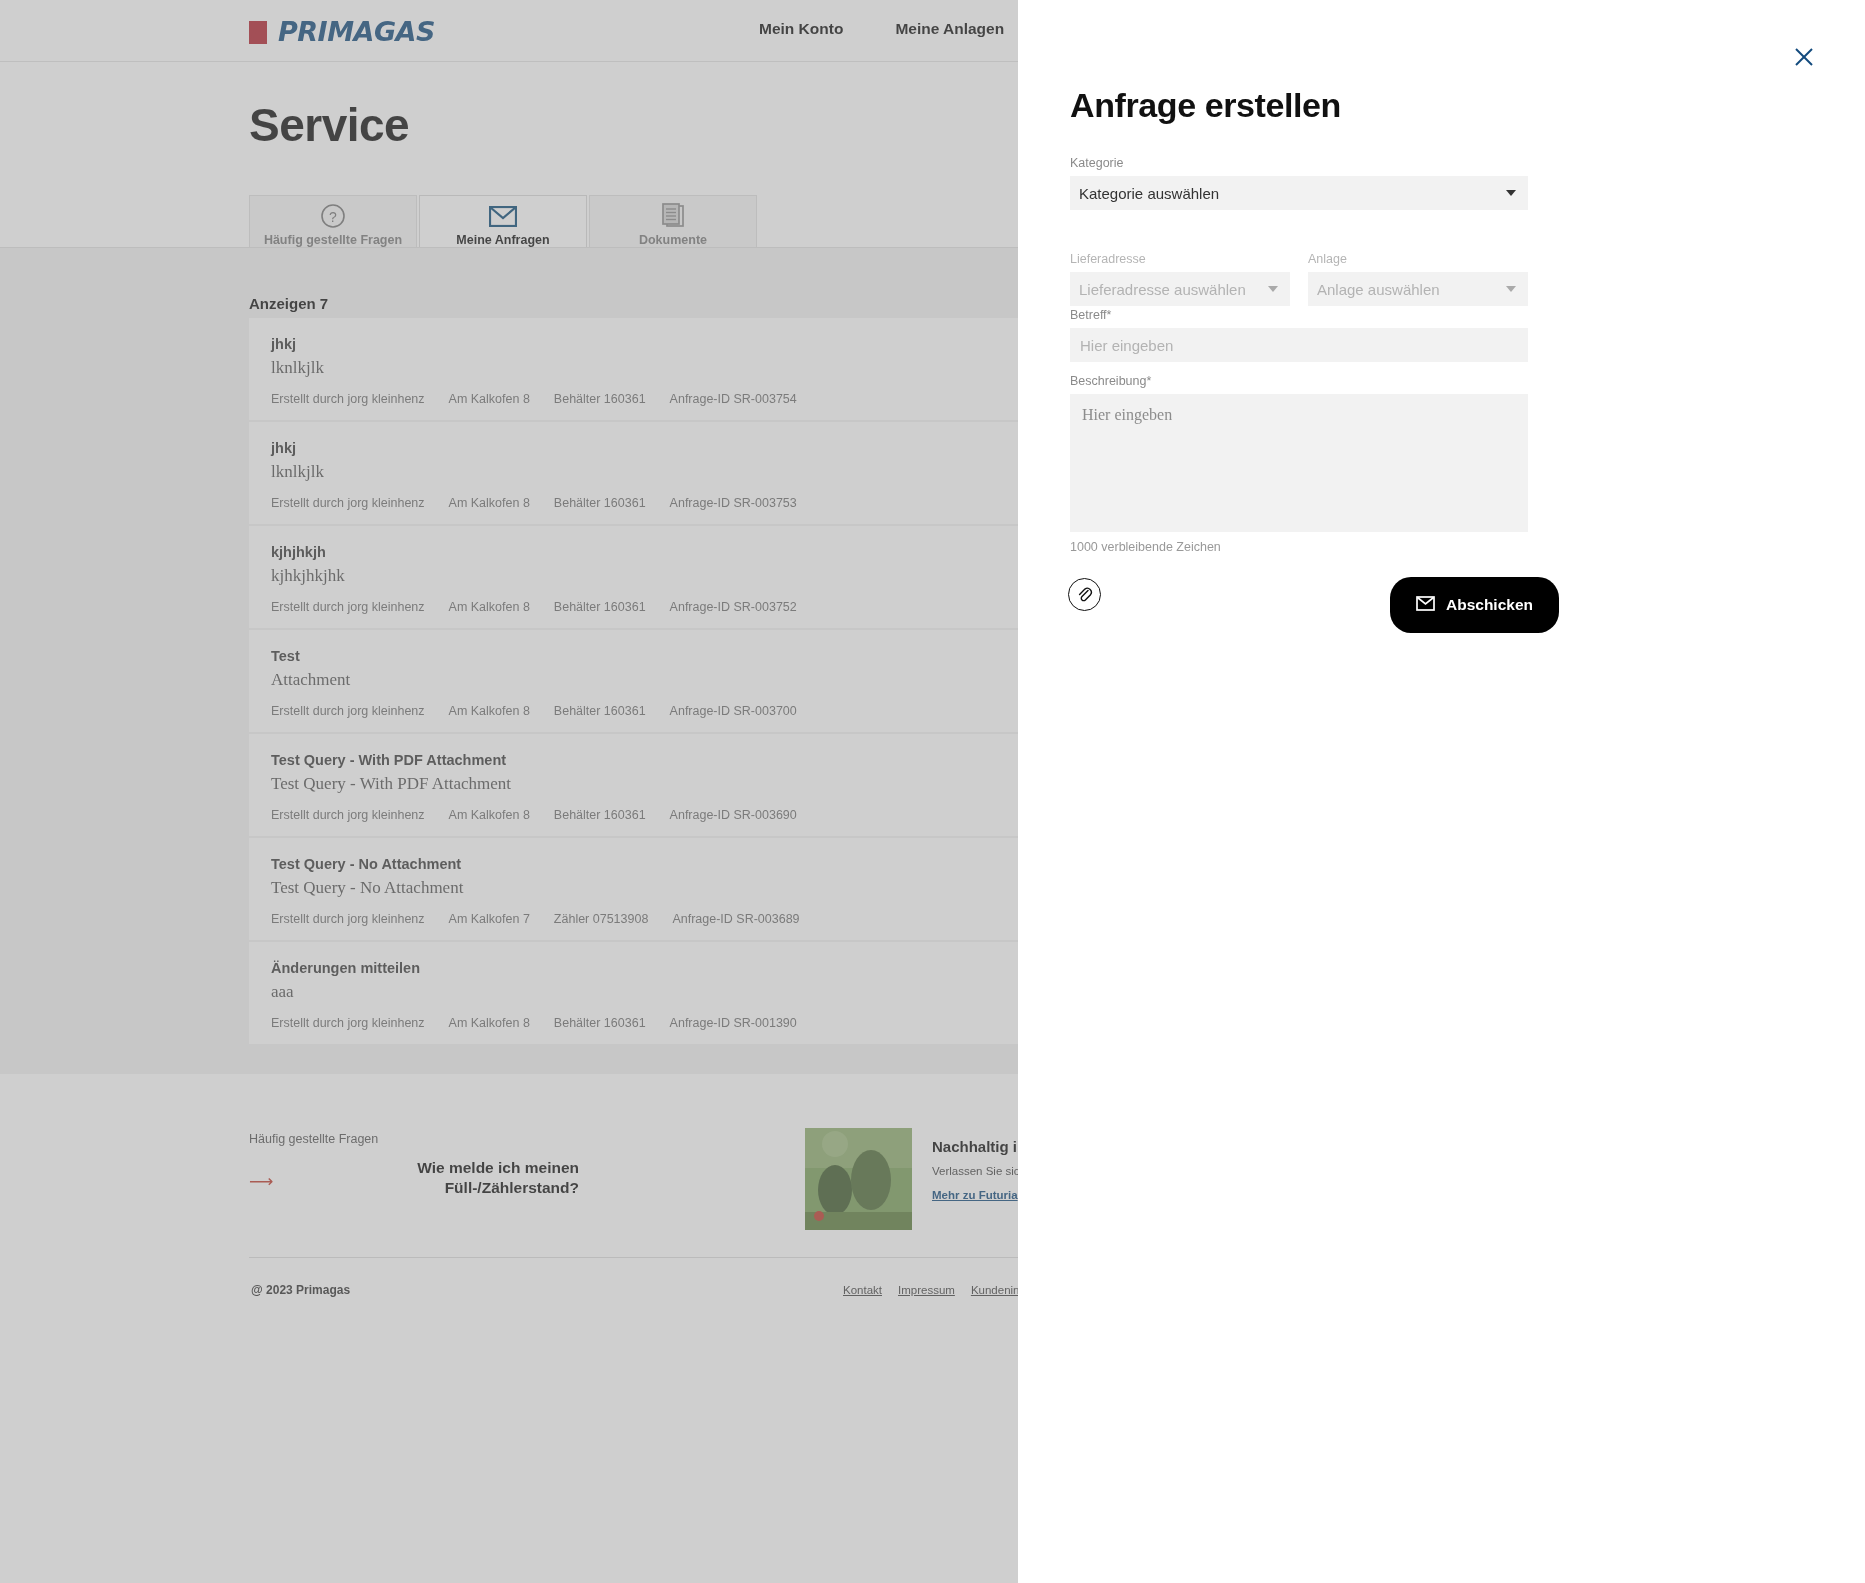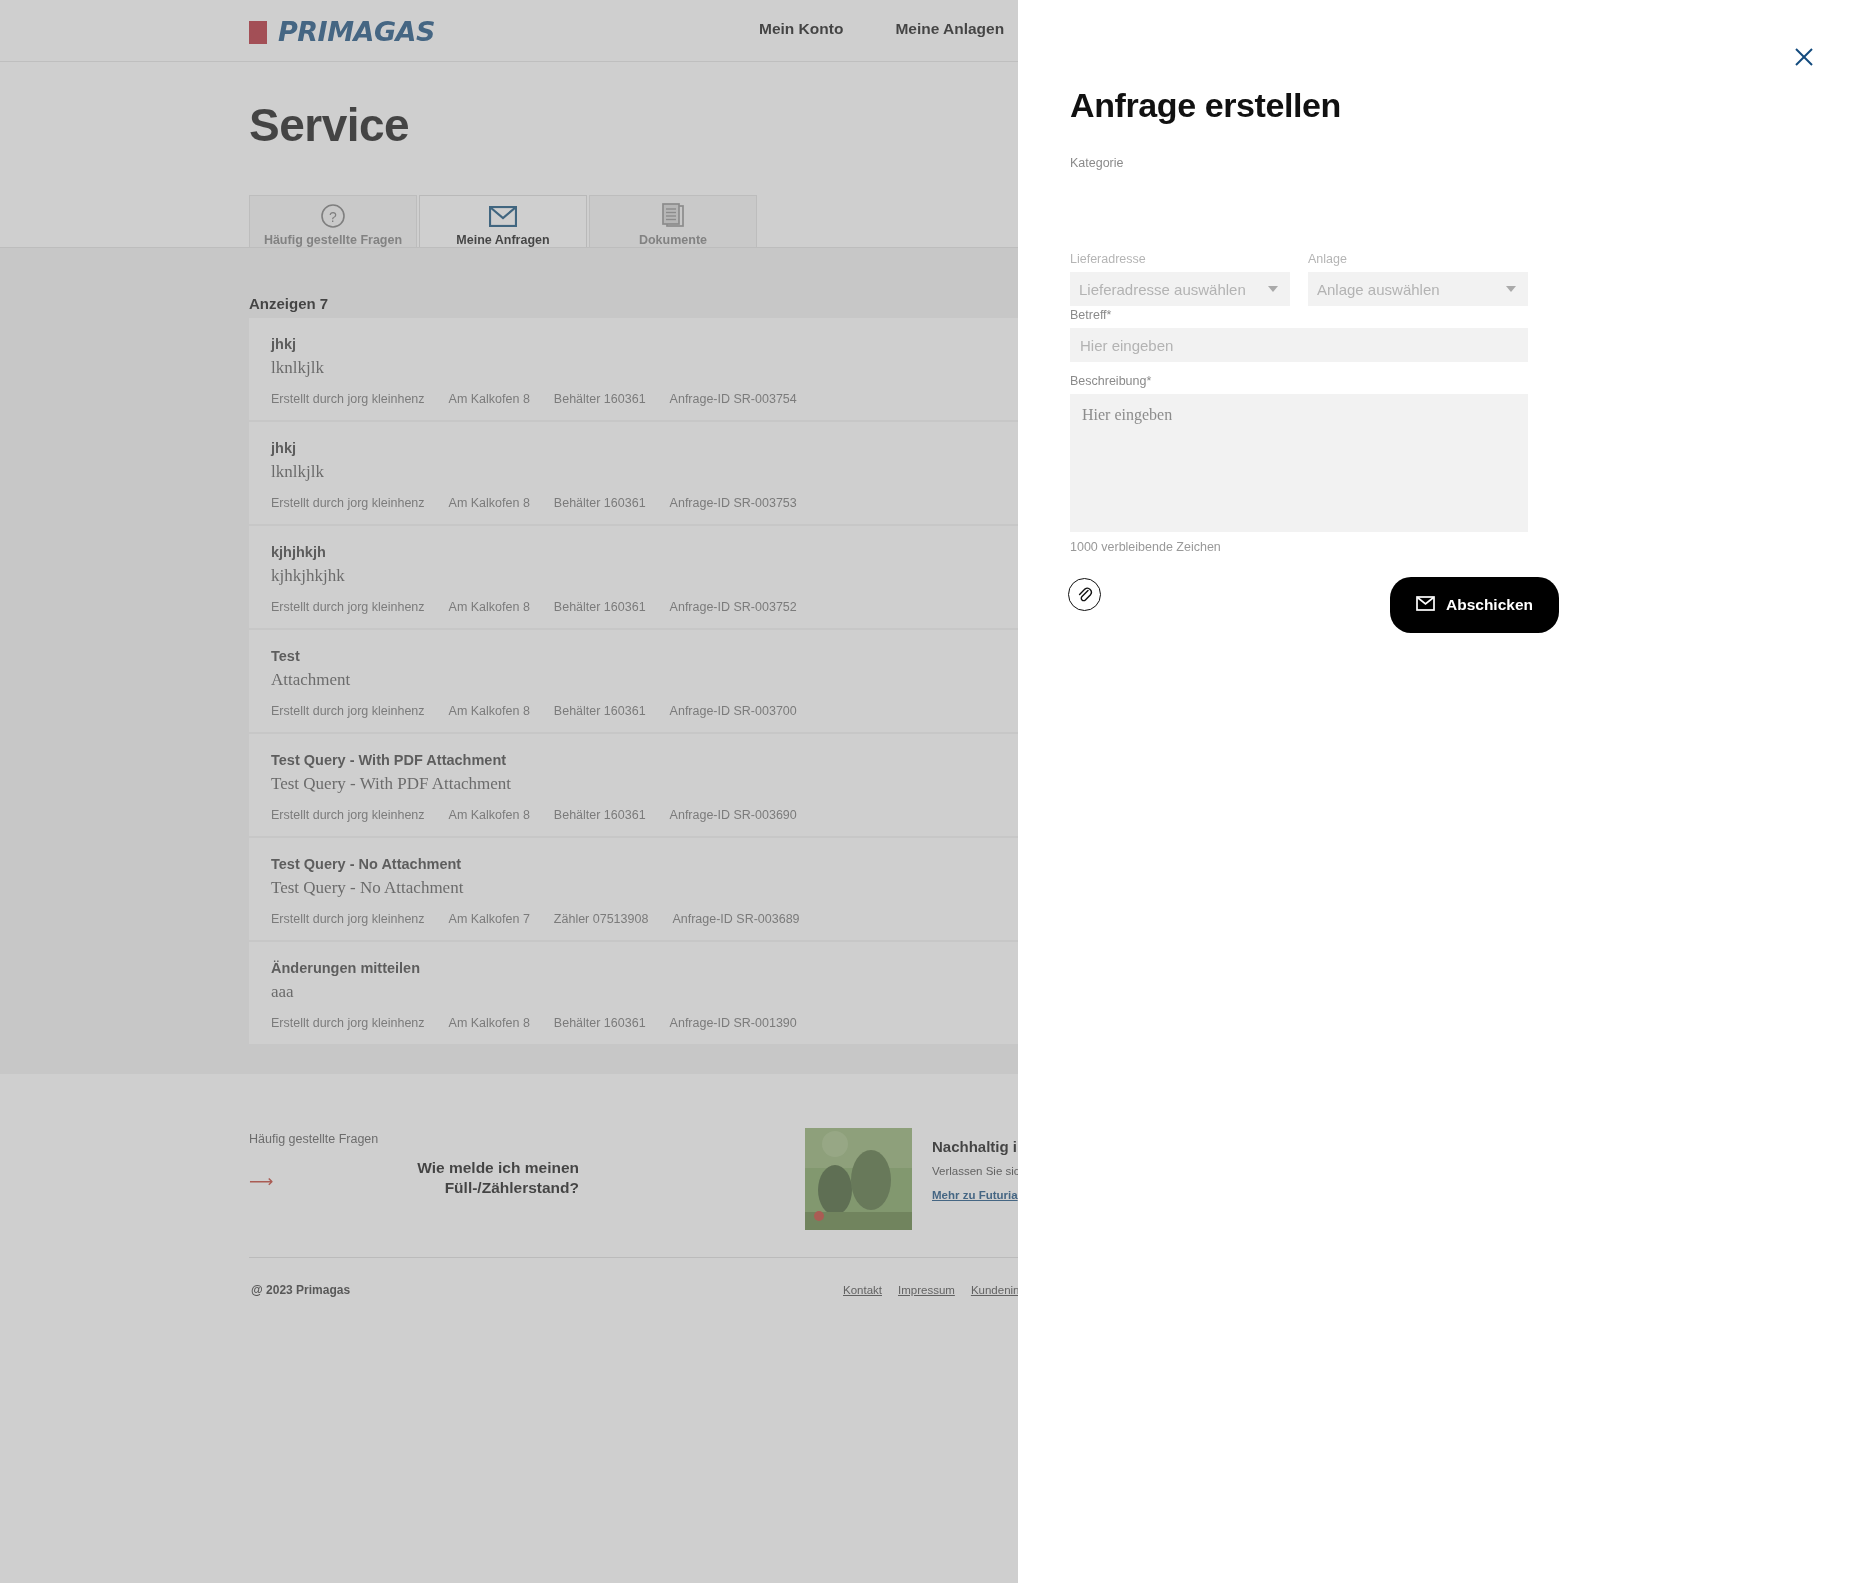--- a/index.html
+++ b/index.html
@@ -323,20 +323,24 @@
     <div class="modal-close">
       <svg width="22" height="22" viewBox="0 0 22 22">
         <line x1="3" y1="3" x2="19" y2="19" stroke="#124A7D" stroke-width="2"></line>
         <line x1="19" y1="3" x2="3" y2="19" stroke="#124A7D" stroke-width="2"></line>
       </svg>
     </div>
     <div class="modal-title">Anfrage erstellen</div>
 
     <div class="fld-kategorie">
       <div class="field-label">Kategorie</div>
+      <div class="select-box">
+        <span>Kategorie auswählen</span>
+        <span class="caret"></span>
+      </div>
     </div>
 
     <div class="fld-row">
       <div class="fld-col">
         <div class="field-label dim">Lieferadresse</div>
         <div class="select-box ph">
           <span>Lieferadresse auswählen</span>
           <span class="caret dim"></span>
         </div>
       </div>

